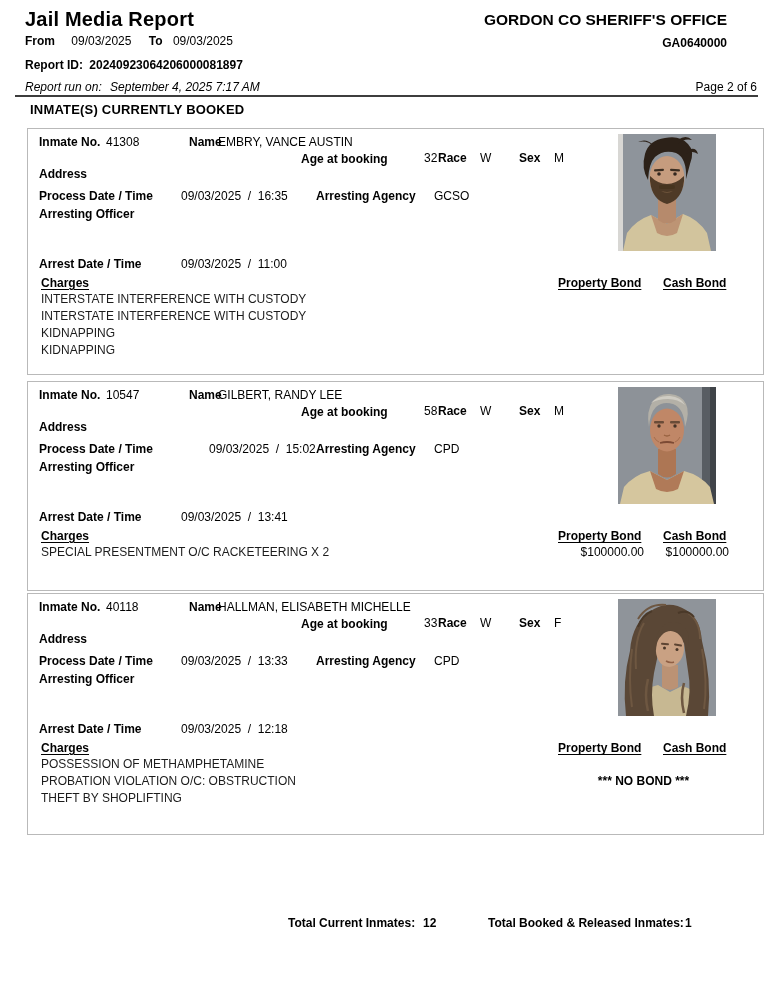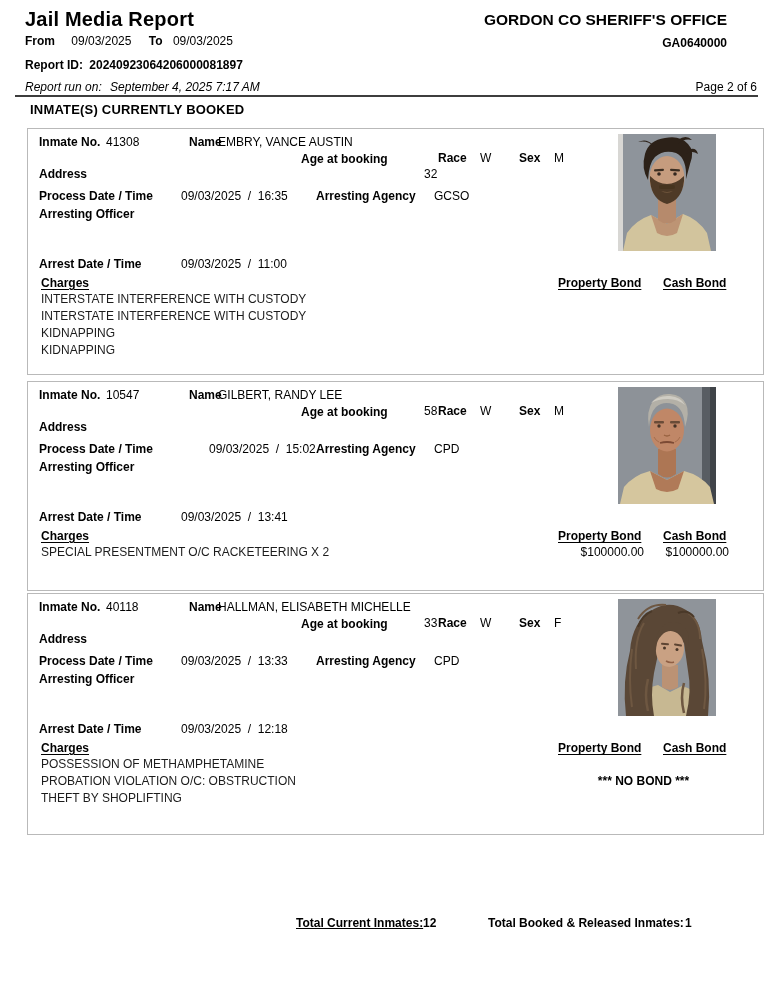--- a/index.html
+++ b/index.html
@@ -59,21 +59,21 @@
   <div class="rule"></div>
   <div class="abs section-title" style="left:30px;top:102px;">INMATE(S) CURRENTLY BOOKED</div>
 
   <div class="record" style="top:128px;height:245px;">
     <span class="abs lbl" style="left:11px;top:6px;">Inmate No.</span>
     <span class="abs val" style="left:78px;top:6px;">41308</span>
     <span class="abs lbl" style="left:161px;top:6px;">Name</span>
     <span class="abs val" style="left:190px;top:6px;">EMBRY, VANCE AUSTIN</span>
 
     <span class="abs b f11" style="left:273px;top:23px;">Age at booking</span>
-    <span class="abs val" style="left:396px;top:22px;margin-top:16px;">32</span>
+    <span class="abs val" style="left:396px;top:22px;">32</span>
     <span class="abs lbl" style="left:410px;top:22px;">Race</span>
     <span class="abs val" style="left:452px;top:22px;">W</span>
     <span class="abs lbl" style="left:491px;top:22px;">Sex</span>
     <span class="abs val" style="left:526px;top:22px;">M</span>
 
     <span class="abs lbl" style="left:11px;top:38px;">Address</span>
     <span class="abs val" style="left:153px;top:38px;"></span>
 
     <span class="abs lbl" style="left:11px;top:60px;">Process Date / Time</span>
     <span class="abs val pre" style="left:153px;top:60px;">09/03/2025  /  16:35</span>
@@ -250,18 +250,18 @@
       <path d="M60 14 Q70 10 76 18 M34 12 Q24 16 20 28" stroke="#4a3929" stroke-width="2" fill="none"></path>
       <rect x="43" y="44" width="8" height="2" rx="1" fill="#5c4432" transform="rotate(5 47 45)"></rect>
       <rect x="56" y="45" width="8" height="2" rx="1" fill="#5c4432" transform="rotate(9 60 46)"></rect>
       <circle cx="46.5" cy="49" r="1.5" fill="#4a3729"></circle>
       <circle cx="59" cy="50.5" r="1.5" fill="#4a3729"></circle>
       <path d="M48 62 q4 2.5 8 1" stroke="#8f5f45" stroke-width="1.6" fill="none"></path>
       <path d="M30 80 Q26 96 30 112 M66 84 Q62 98 66 114" stroke="#6e5741" stroke-width="2.5" fill="none"></path>
     </svg>
   </div>
 
-  <div class="abs footer-lbl" style="left:296px;top:916px;text-decoration:underline;">Total Current Inmates:</div>
+  <div class="abs footer-lbl" style="left:288px;top:916px;">Total Current Inmates:</div>
   <div class="abs footer-lbl" style="left:423px;top:916px;">12</div>
   <div class="abs footer-lbl" style="left:488px;top:916px;">Total Booked &amp; Released Inmates:</div>
   <div class="abs footer-lbl" style="left:685px;top:916px;">1</div>
 
 </div>
 
 </body></html>

